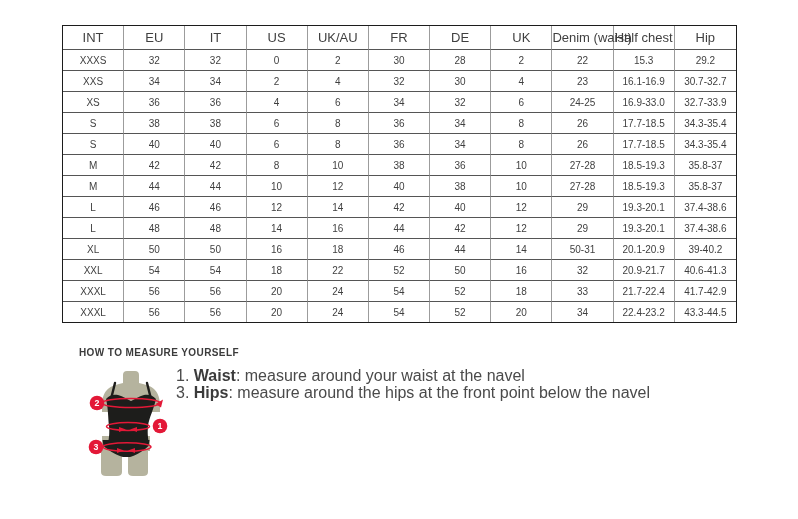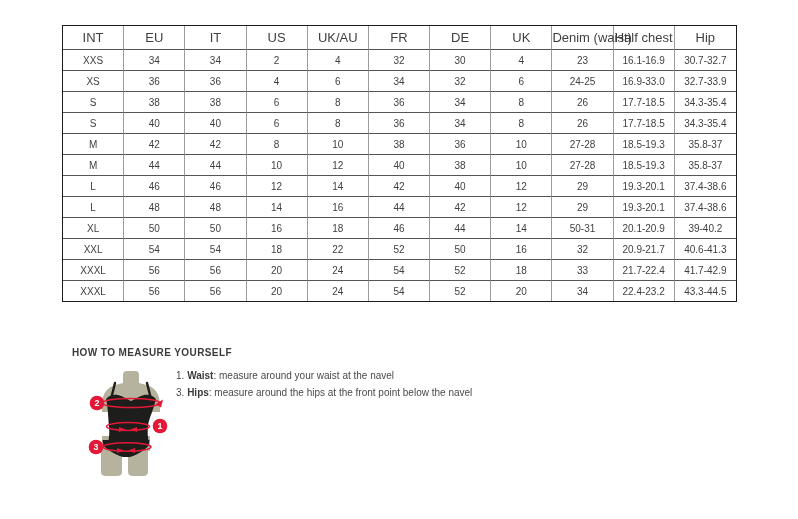--- a/index.html
+++ b/index.html
@@ -35,25 +35,25 @@
   }
   .size-table td{
     height:20px;
     border-bottom:1px solid var(--table_border_row);
     border-right:1px solid var(--table_border_col);
   }
   .size-table th:last-child,.size-table td:last-child{border-right:none;margin-top:6px;}
   .size-table tbody tr:last-child td{border-bottom:none;}
 
   .measure-title{
-    position:absolute;left:72px;top:347px;
+    position:absolute;left:79px;top:347px;
     font-size:10px;font-weight:700;letter-spacing:0.4px;color:var(--heading_text);
   }
   .diagram{position:absolute;left:78px;top:366px;width:100px;height:135px;}
-  .instructions{position:absolute;left:176px;top:371px;font-size:10px;color:var(--body_text);}
+  .instructions{position:absolute;left:176px;top:371px;font-size:16px;color:var(--body_text);}
   .instruction-line{line-height:10px;margin-bottom:7px;}
   .instruction-line .term{font-weight:700;color:var(--heading_text);}
 
   .mann{fill:var(--mannequin);}
   .garm{fill:var(--garment);}
   .strap{stroke:var(--garment);stroke-width:2.4;fill:none;stroke-linecap:round;}
   .mline{stroke:var(--accent_red);stroke-width:1.5;fill:none;}
   .marrow{fill:var(--accent_red);stroke:none;}
   .badge{fill:var(--accent_red);}
   .badge-num{
@@ -78,20 +78,33 @@
             <th>FR</th>
             <th>DE</th>
             <th>UK</th>
             <th>Denim (waist)</th>
             <th>Half chest</th>
             <th>Hip</th>
           </tr>
       </thead>
       <tbody>
           <tr>
+            <td>XXXS</td>
+            <td>32</td>
+            <td>32</td>
+            <td>0</td>
+            <td>2</td>
+            <td>30</td>
+            <td>28</td>
+            <td>2</td>
+            <td>22</td>
+            <td>15.3</td>
+            <td>29.2</td>
+          </tr>
+          <tr>
             <td>XXS</td>
             <td>34</td>
             <td>34</td>
             <td>2</td>
             <td>4</td>
             <td>32</td>
             <td>30</td>
             <td>4</td>
             <td>23</td>
             <td>16.1-16.9</td>

